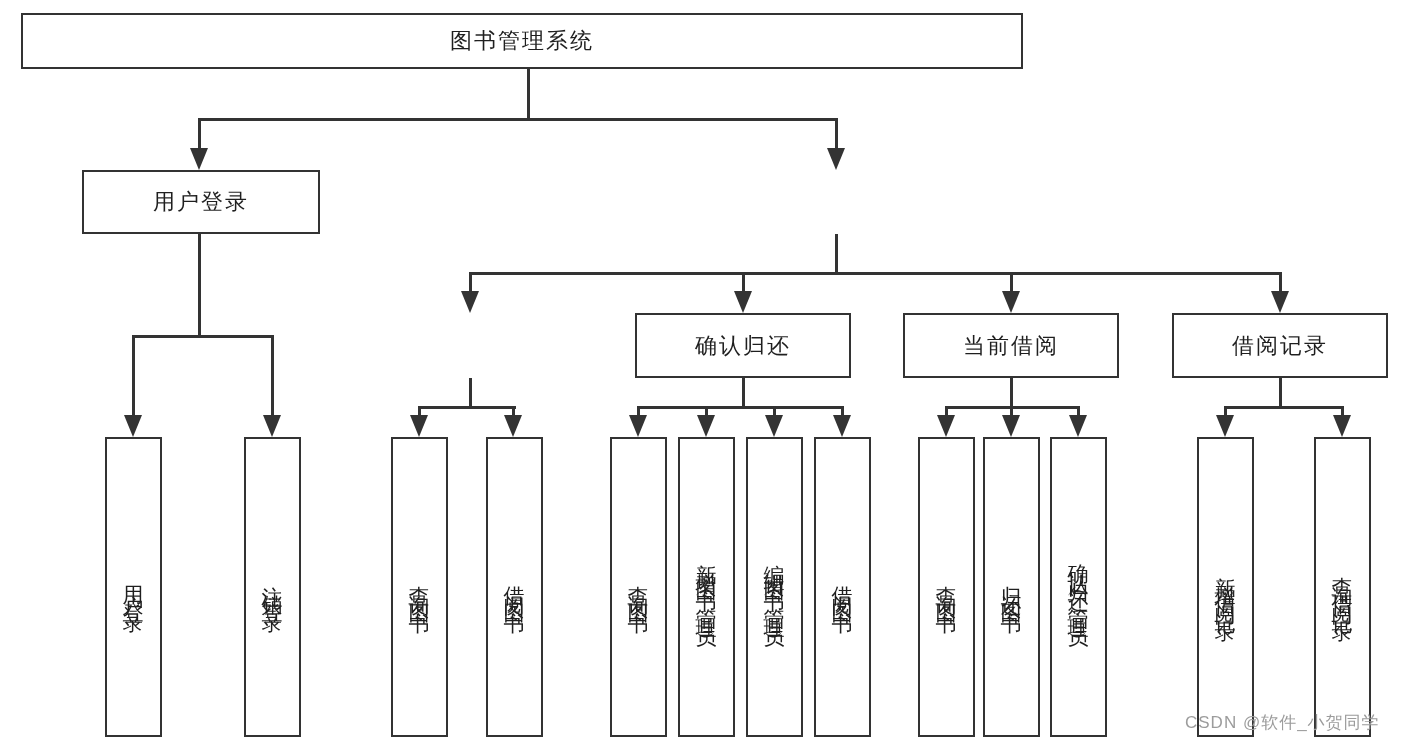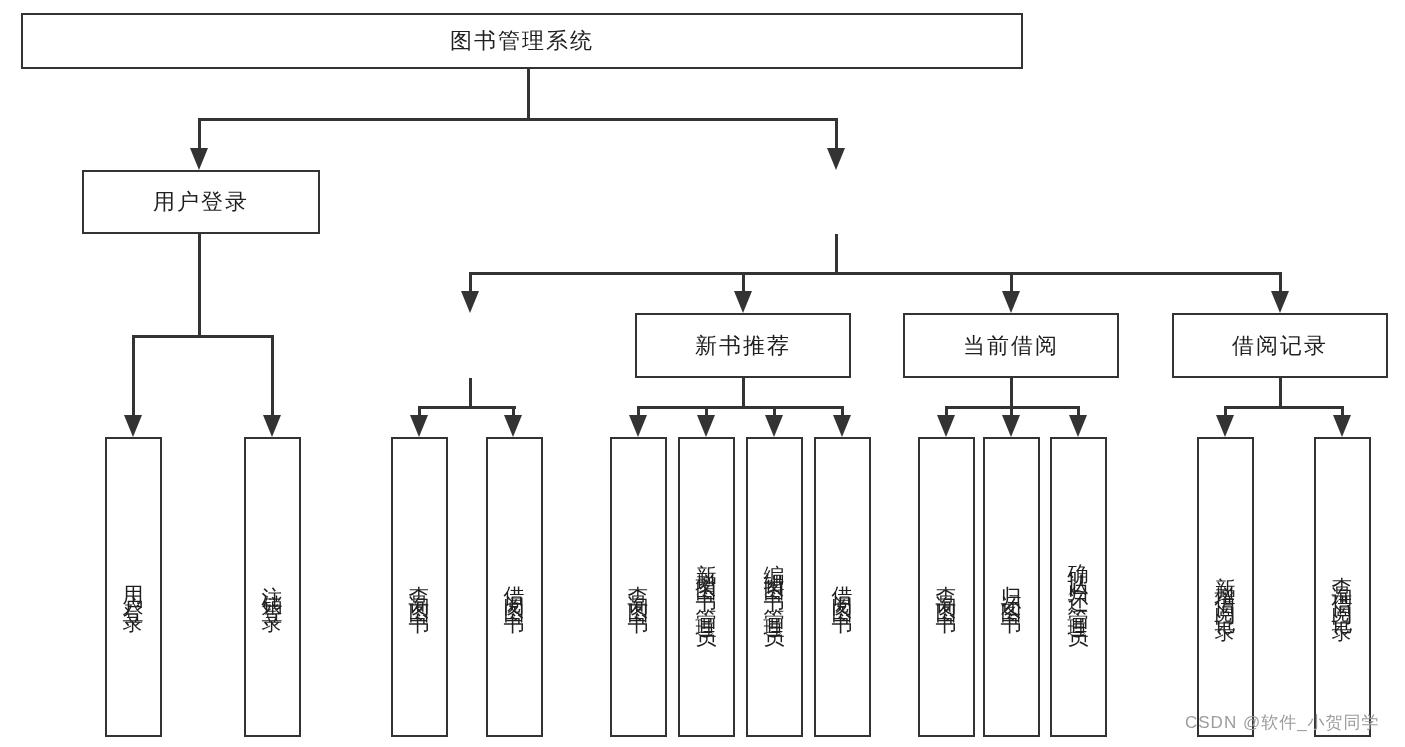--- a/index.html
+++ b/index.html
@@ -81,21 +81,21 @@
   <div class="ln" style="left:469px;top:272px;width:3px;height:21px"></div>
   <div class="ah" style="left:461px;top:291px"></div>
   <div class="ln" style="left:742px;top:272px;width:3px;height:21px"></div>
   <div class="ah" style="left:734px;top:291px"></div>
   <div class="ln" style="left:1010px;top:272px;width:3px;height:21px"></div>
   <div class="ah" style="left:1002px;top:291px"></div>
   <div class="ln" style="left:1279px;top:272px;width:3px;height:21px"></div>
   <div class="ah" style="left:1271px;top:291px"></div>
 
   <div class="box h" style="left:635px;top:313px;width:216px;height:65px">
-    <span>新书推荐</span>
+    <span>确认归还</span>
   </div>
   <div class="box h" style="left:1172px;top:313px;width:216px;height:65px">
     <span>借阅记录</span>
   </div>
   <div class="box h" style="left:903px;top:313px;width:216px;height:65px">
     <span>当前借阅</span>
   </div>
 
   <div class="ln" style="left:469px;top:378px;width:3px;height:30px"></div>
   <div class="ln" style="left:418px;top:406px;width:98px;height:3px"></div>

